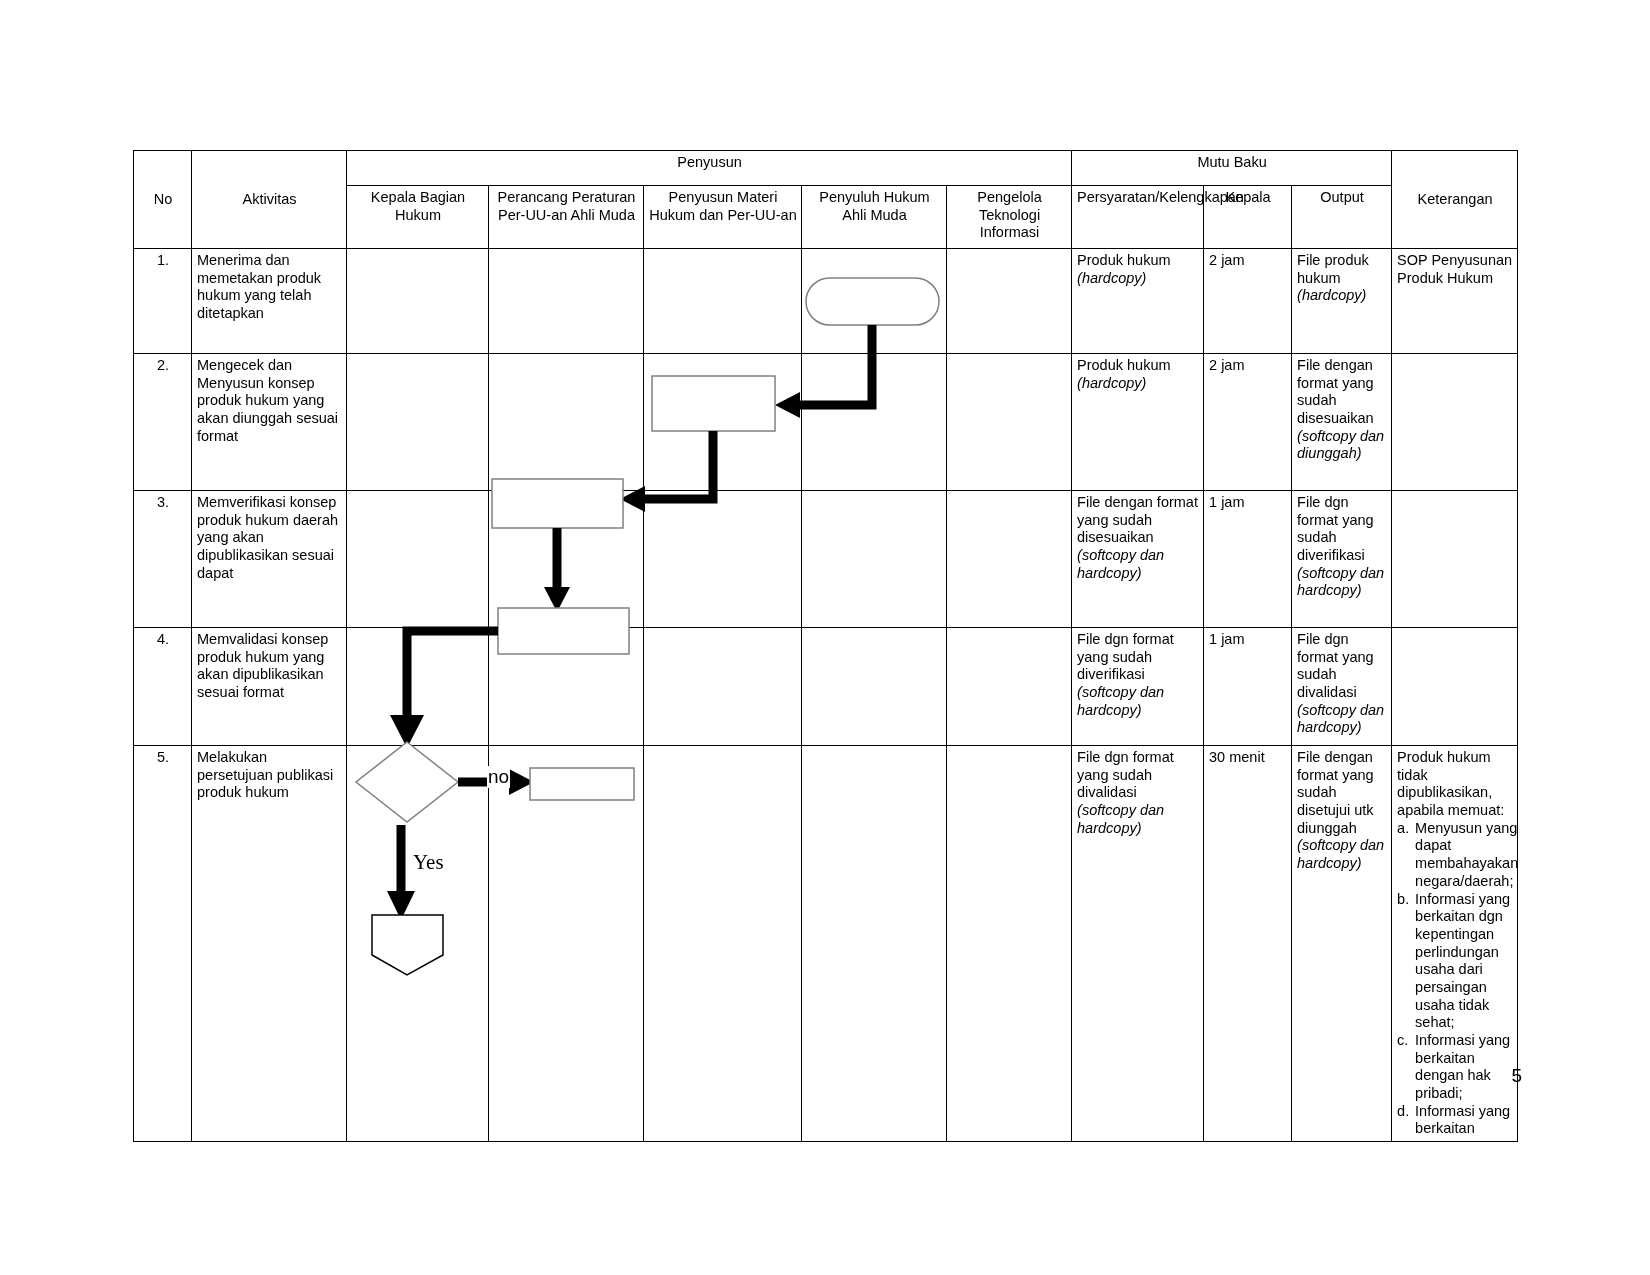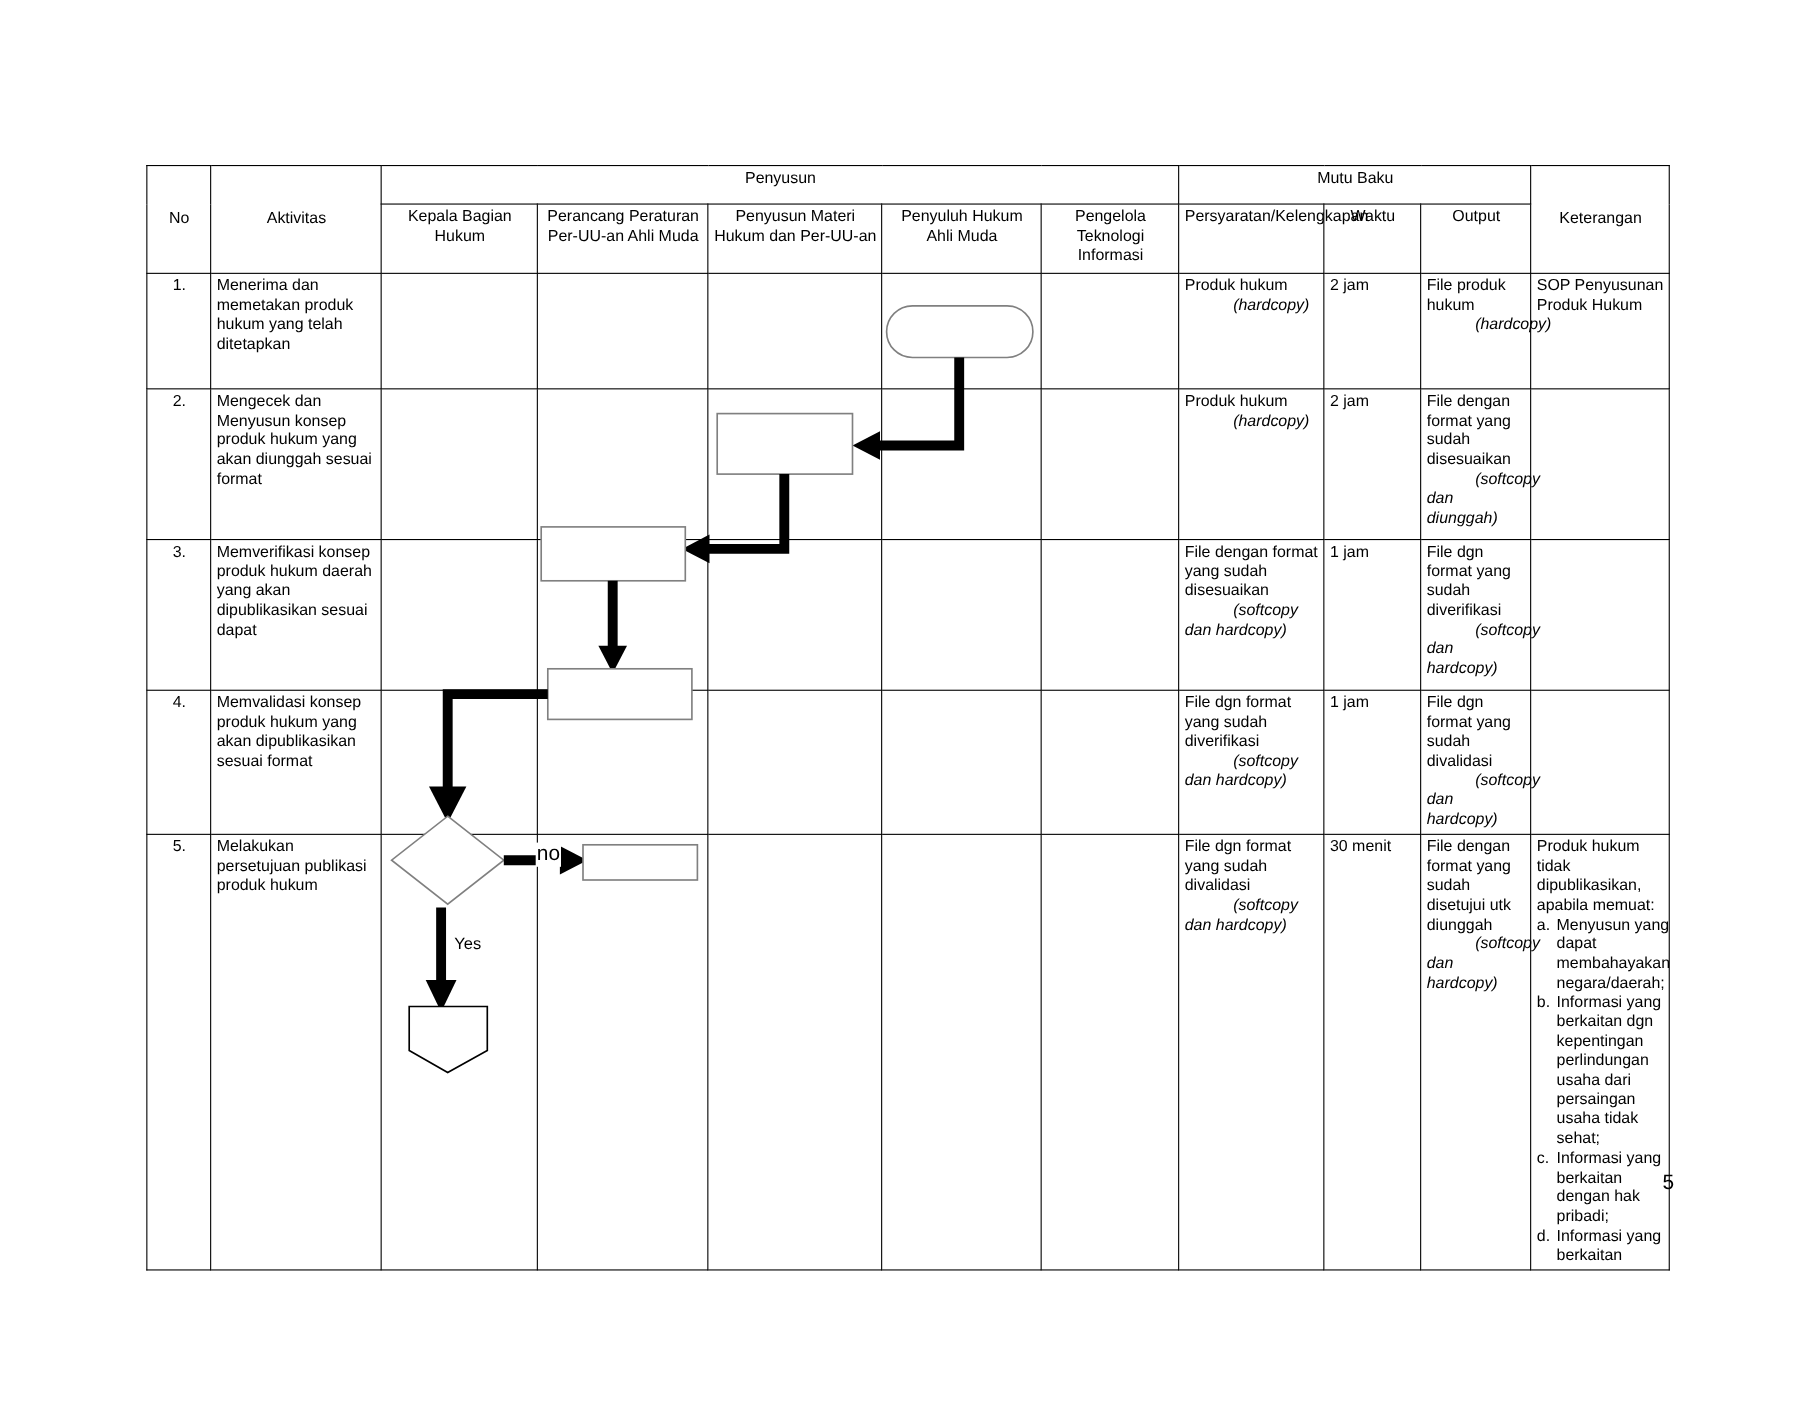--- a/index.html
+++ b/index.html
@@ -36,21 +36,21 @@
     font-size: 14.5px;
     line-height: 1.22;
     padding: 3px 4px 3px 5px;
   }
   .ctr { text-align: center; }
   .hdr-top td { text-align: center; vertical-align: middle; height: 28px; }
   .hdr-sub td { text-align: center; vertical-align: middle; height: 56px; margin-top: 16px; }
   .numcell { text-align: center; vertical-align: middle; }
   .actcell { vertical-align: top; }
   .lane { position: relative; padding: 0; }
-  em { font-style: italic; margin-left: 44px; }
+  em { font-style: italic; }
 
   
   col.c-no      { width: 58px; }
   col.c-akt     { width: 155px; }
   col.c-p1      { width: 142px; }
   col.c-p2      { width: 155px; }
   col.c-p3      { width: 158px; }
   col.c-p4      { width: 145px; }
   col.c-p5      { width: 125px; }
   col.c-pers    { width: 132px; }
@@ -111,21 +111,21 @@
         <td colspan="3">Mutu Baku</td>
         <td rowspan="2" class="ctr" style="vertical-align:middle">Keterangan</td>
       </tr>
       <tr class="hdr-sub">
         <td>Kepala Bagian Hukum</td>
         <td>Perancang Peraturan Per-UU-an Ahli Muda</td>
         <td>Penyusun Materi Hukum dan Per-UU-an</td>
         <td>Penyuluh Hukum Ahli Muda</td>
         <td>Pengelola Teknologi Informasi</td>
         <td style="text-align:left;vertical-align:top">Persyaratan/Kelengkapan</td>
-        <td>Waktu</td>
+        <td>Kepala</td>
         <td>Output</td>
       </tr>
 
       <tr style="height:105px">
         <td class="numcell">1.</td>
         <td class="actcell">Menerima dan memetakan produk hukum yang telah ditetapkan</td>
         <td class="lane"></td>
         <td class="lane"></td>
         <td class="lane"></td>
         <td class="lane"></td>
@@ -272,16 +272,16 @@
     <polygon points="534,782 509,769 509,795" fill="#000000"></polygon>
     <rect x="530" y="768" width="104" height="32" fill="#ffffff" stroke="#808080" stroke-width="1.5"></rect>
 
     <path d="M 401 825 L 401 895" fill="none" stroke="#000000" stroke-width="9"></path>
     <polygon points="401,920 387,891 415,891" fill="#000000"></polygon>
 
     <polygon points="372,915 443,915 443,955 407,975 372,955" fill="#ffffff" stroke="#000000" stroke-width="1.5"></polygon>
   </svg>
 
   <div style="position:absolute;left:487px;top:766px;font-size:19px;background:#ffffff;padding:0 1px;">no</div>
-  <div style="position:absolute;left:413px;top:850px;font-size:15px;">Yes</div>
+  <div style="position:absolute;left:413px;top:850px;font-size:21px;font-family:Liberation Serif, serif;">Yes</div>
 
   <div class="page-number">5</div>
 </div>
 
 </body></html>

